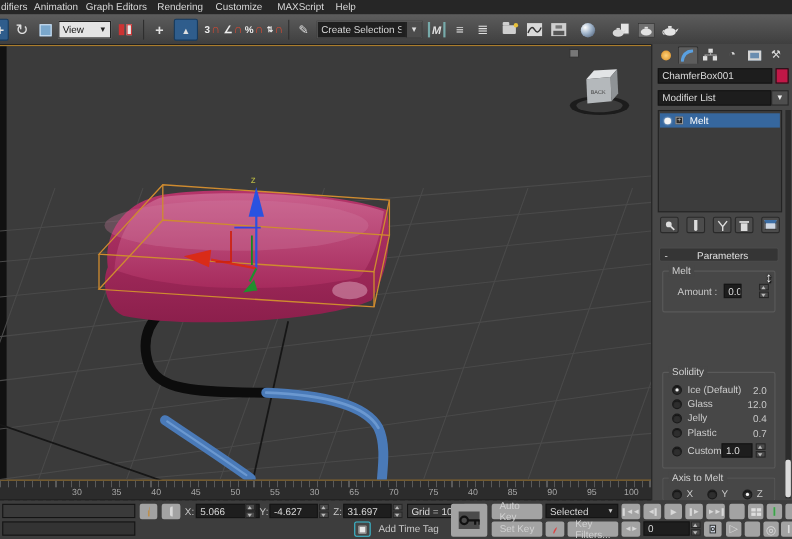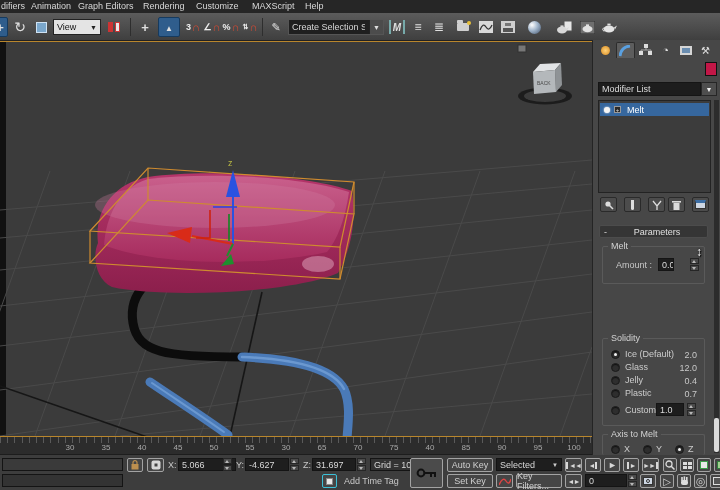--- a/index.html
+++ b/index.html
@@ -73,21 +73,21 @@
   .tick-label { position:absolute; top:6px; transform:translateX(-50%); color:#a8a8a8; font-size:8px; }
   #trackbar { position:absolute; left:0; top:455px; width:592px; height:5px;
     background:repeating-linear-gradient(90deg,#141414 0 4px,#2e2e2e 4px 7px); }
 
   
   #statusbar { position:absolute; left:0; top:455px; width:720px; height:35px; background:#3d3d3d; }
   .srow1 { top:3px; } .srow2 { top:19px; }
   .slabel { position:absolute; color:#c8c8c8; }
   .sfield { position:absolute; height:13px; background:#1e1e1e; border:1px solid #141414;
     color:#d8d8d8; display:flex; align-items:center; padding:0 3px; white-space:nowrap; }
-  .sbtn2 { position:absolute; height:14px; background:#454545; border:1px solid #a3a3a3;
+  .sbtn2 { position:absolute; height:14px; background:#454545; border:7px solid #a3a3a3;
     border-radius:2px; display:flex; align-items:center; justify-content:center; color:#d8d8d8; }
   .akey { font-size:9px; color:#d0d0d0; }
   .pb { font-size:7px; letter-spacing:-1px; }
 
   .g-rot::before { content:"↻"; font-size:14px; }
   .g-plus::before { content:"+"; font-size:13px; font-weight:bold; }
   .g-uparr::before { content:"▲"; font-size:8px; }
   .g-pencil::before { content:"✎"; font-size:11px; }
   .g-M::before { content:"M"; font-size:10px; font-weight:bold; font-style:italic; }
   .g-align::before { content:"≡"; font-size:12px; }
@@ -326,20 +326,23 @@
   <div class="ptab" style="left:63px">
       <span class="g-motion" style="color:#ddd"></span>
     </div>
   <div class="ptab" style="left:83px">
     <span style="width:12px;height:9px;border:2px solid #d5d5d5;background:#6a8db0"></span>
   </div>
   <div class="ptab" style="left:103px">
       <span class="g-hammer" style="color:#ddd"></span>
     </div>
 
+  <div class="fld" style="position:absolute;left:5px;top:22px;width:104px;height:14px">
+    <span>ChamferBox001</span>
+  </div>
   <div style="position:absolute;left:112px;top:22px;width:12px;height:14px;background:#c21747;border:1px solid #111"></div>
 
   <div class="fld" style="position:absolute;left:5px;top:42px;width:103px;height:14px">
     <span>Modifier List</span>
   </div>
   <div style="position:absolute;left:108px;top:42px;width:16px;height:14px;background:#4e4e4e;border:1px solid #262626;display:flex;align-items:center;justify-content:center;font-size:7px;color:#eee">
     <span>▼</span>
   </div>
 
   <div style="position:absolute;left:5px;top:60px;width:113px;height:93px;background:#3c3c3c;border:1px solid #232323">

